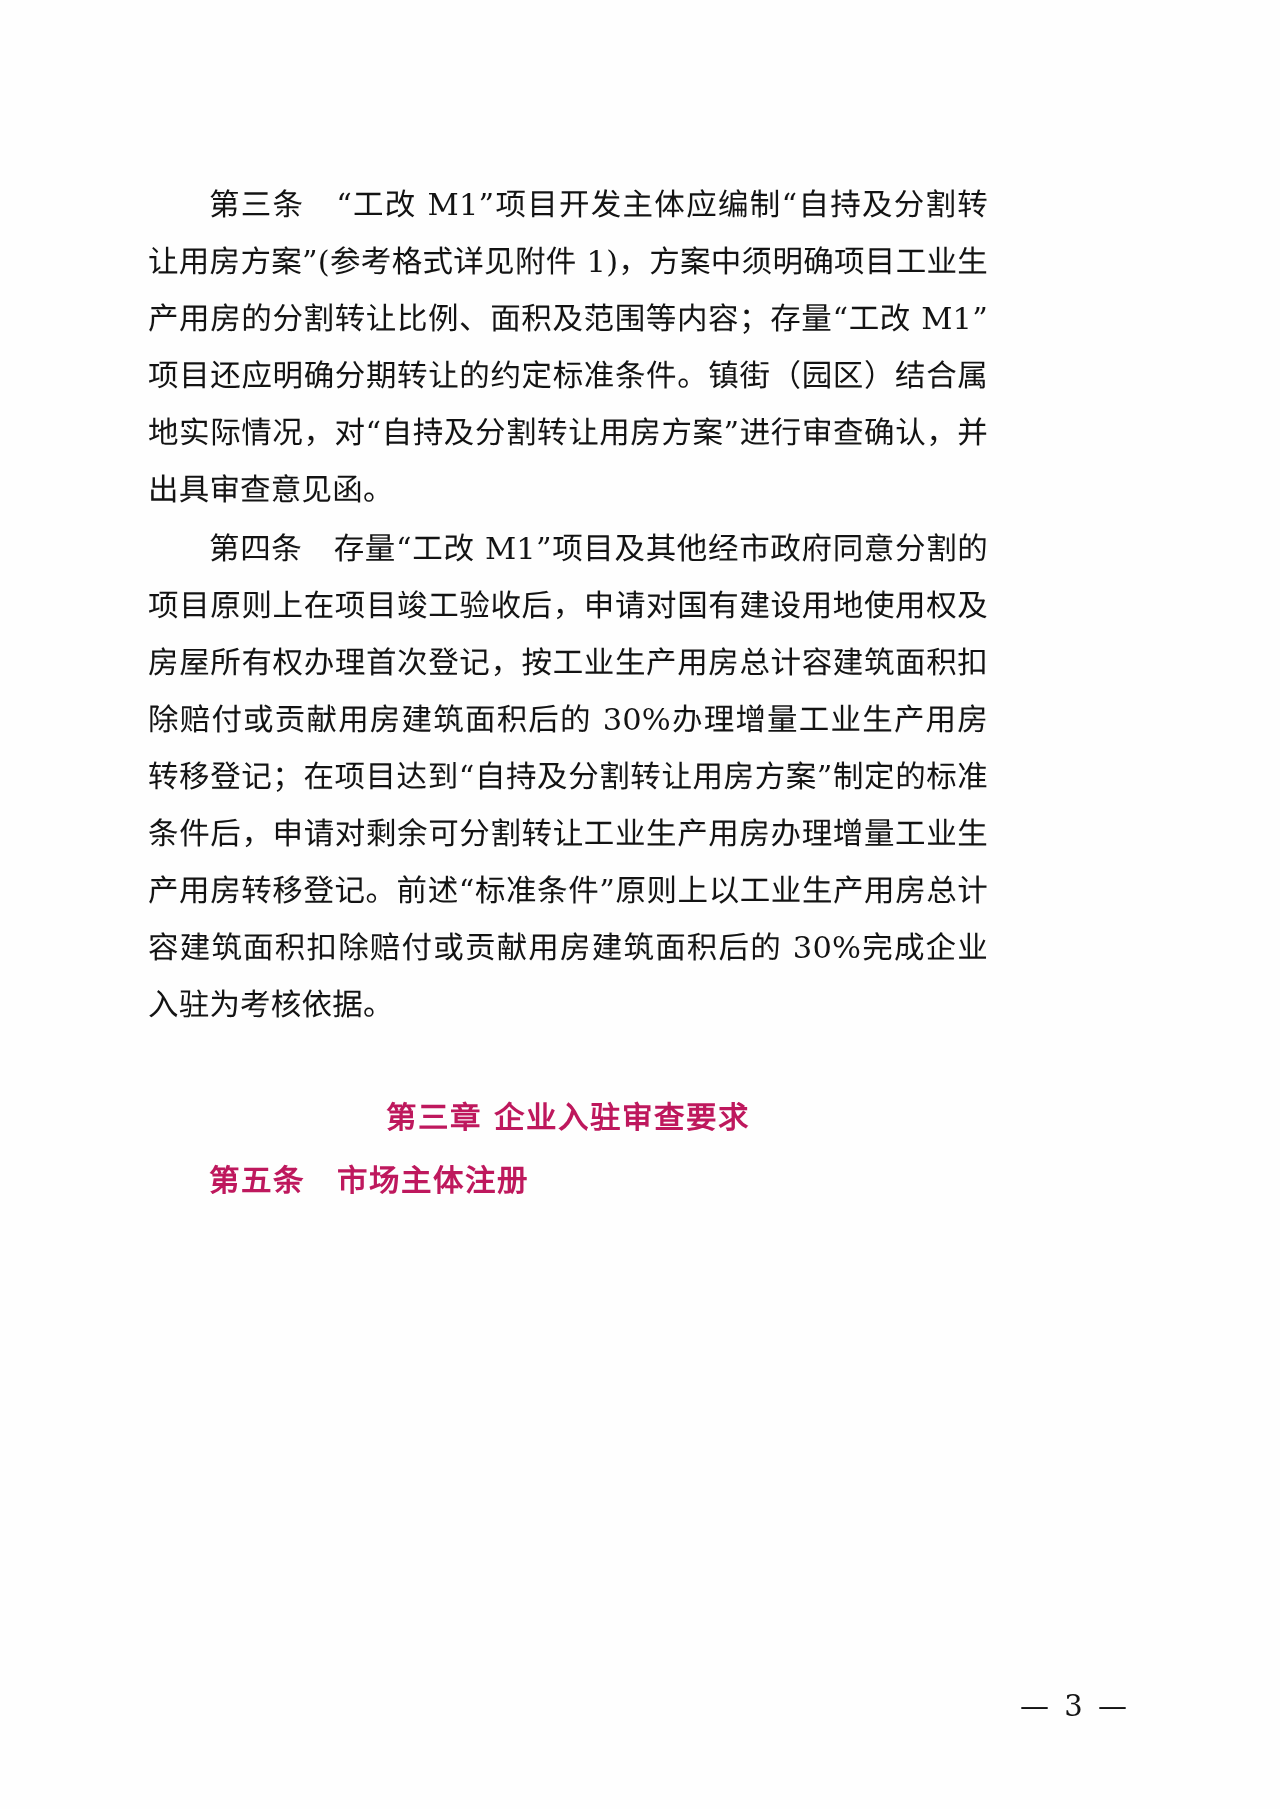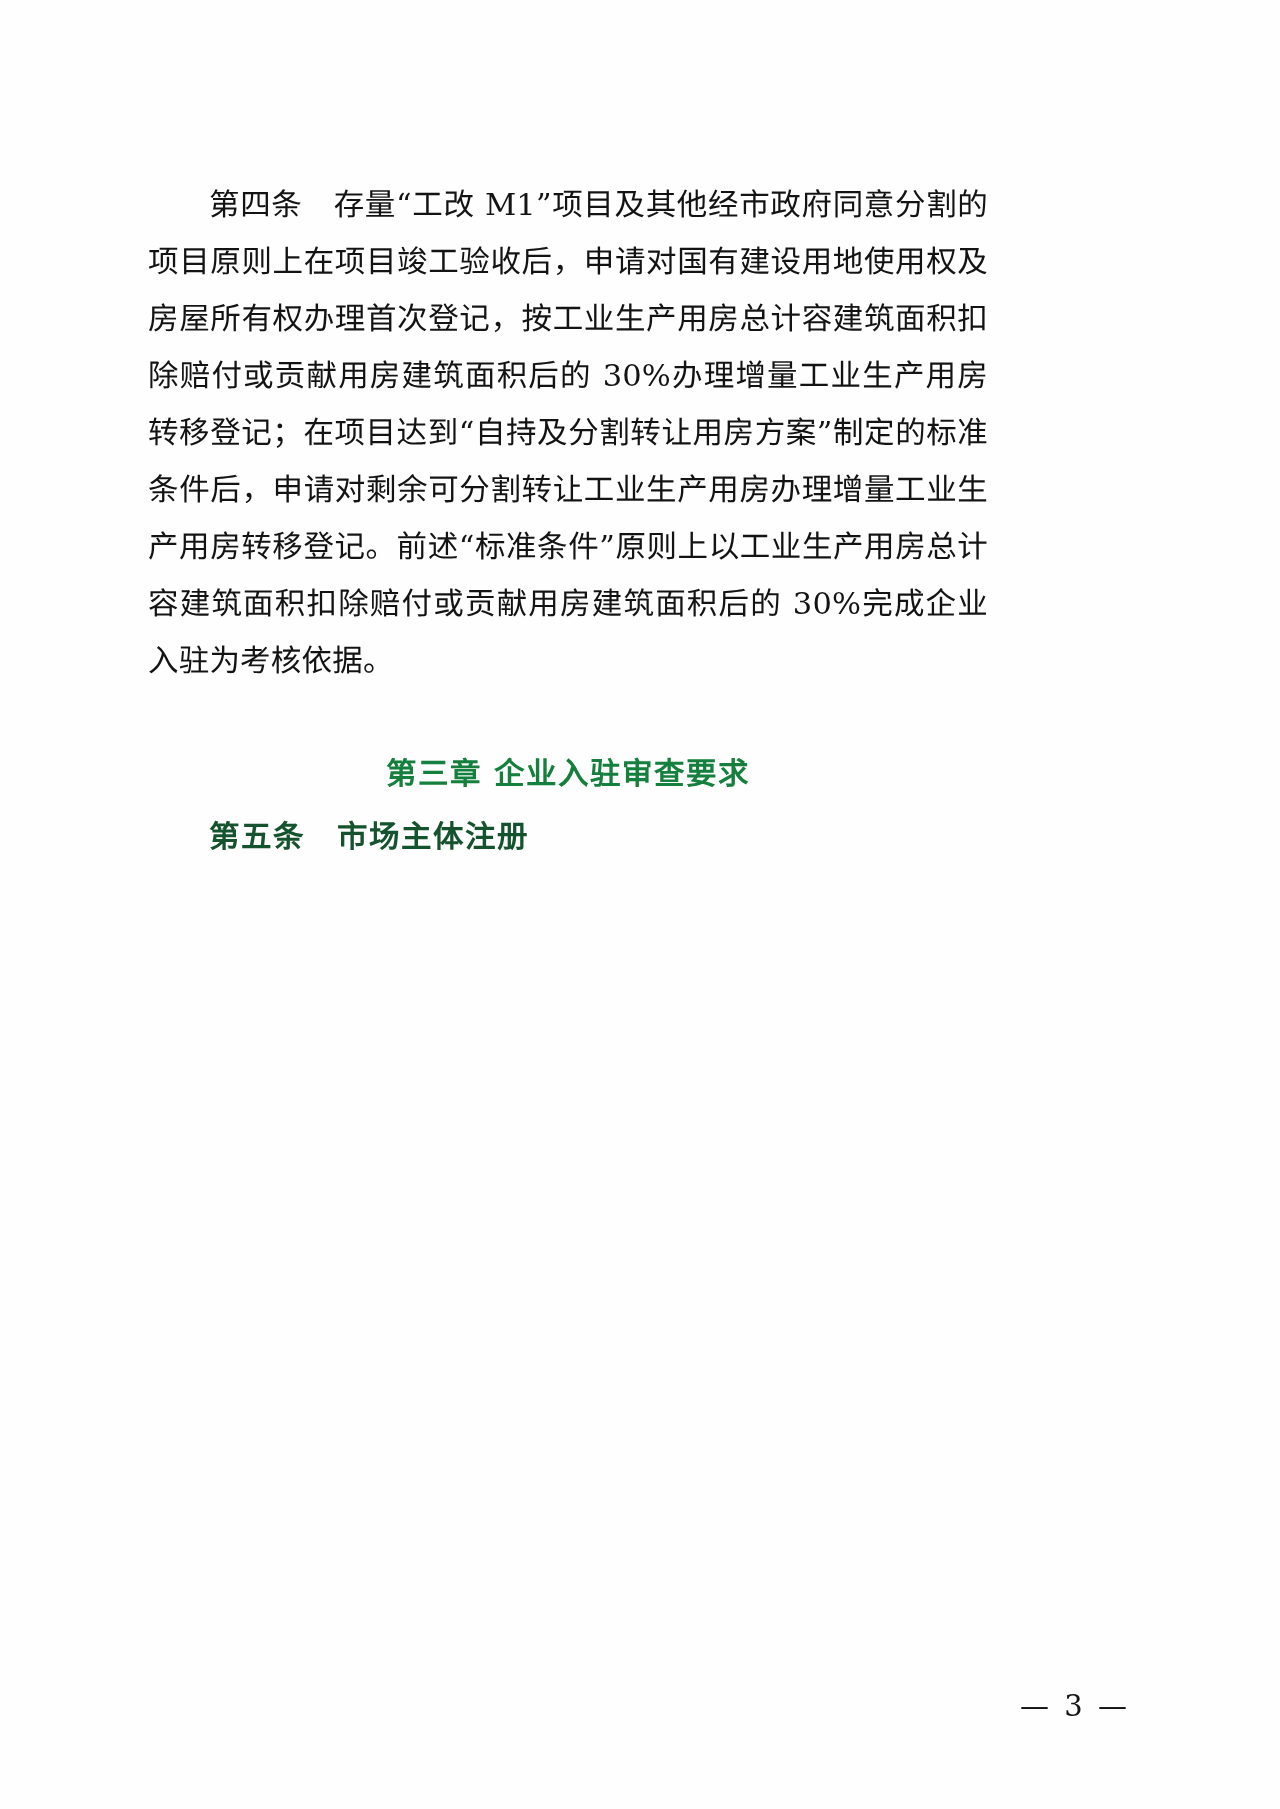--- a/index.html
+++ b/index.html
@@ -44,31 +44,31 @@
   p.para + p.para {
     margin-top: 2px;
   }
   h2.chapter {
     margin: 56px 0 6px 0;
     font-size: 30.5px;
     line-height: 57px;
     text-align: center;
     font-weight: bold;
     letter-spacing: 1.5px;
-    color: #15803d;
+    color: #be185d;
     font-family: "DejaVu Sans", "Liberation Sans", sans-serif;
   }
   p.section-head {
     margin: 0;
     font-size: 30.5px;
     line-height: 57px;
     font-weight: bold;
     text-indent: 61px;
     letter-spacing: 1.5px;
-    color: #14532d;
+    color: #be185d;
     font-family: "DejaVu Sans", "Liberation Sans", sans-serif;
   }
   .footer {
     position: absolute;
     left: 0;
     bottom: 86px;
     width: 1280px;
     text-align: right;
     padding-right: 150px;
     box-sizing: border-box;
@@ -77,20 +77,21 @@
     color: #141414;
     font-family: "DejaVu Serif", "Liberation Serif", serif;
   }
 </style>
 </head>
 <body>
 
 <div class="page">
   <div class="content">
 
+    <p class="para">第三条　“工改 M1”项目开发主体应编制“自持及分割转让用房方案”(参考格式详见附件 1)，方案中须明确项目工业生产用房的分割转让比例、面积及范围等内容；存量“工改 M1”项目还应明确分期转让的约定标准条件。镇街（园区）结合属地实际情况，对“自持及分割转让用房方案”进行审查确认，并出具审查意见函。</p>
 
     <p class="para">第四条　存量“工改 M1”项目及其他经市政府同意分割的项目原则上在项目竣工验收后，申请对国有建设用地使用权及房屋所有权办理首次登记，按工业生产用房总计容建筑面积扣除赔付或贡献用房建筑面积后的 30%办理增量工业生产用房转移登记；在项目达到“自持及分割转让用房方案”制定的标准条件后，申请对剩余可分割转让工业生产用房办理增量工业生产用房转移登记。前述“标准条件”原则上以工业生产用房总计容建筑面积扣除赔付或贡献用房建筑面积后的 30%完成企业入驻为考核依据。</p>
 
     <h2 class="chapter">第三章 企业入驻审查要求</h2>
 
     <p class="section-head">第五条　市场主体注册</p>
 
 
   </div>
 

